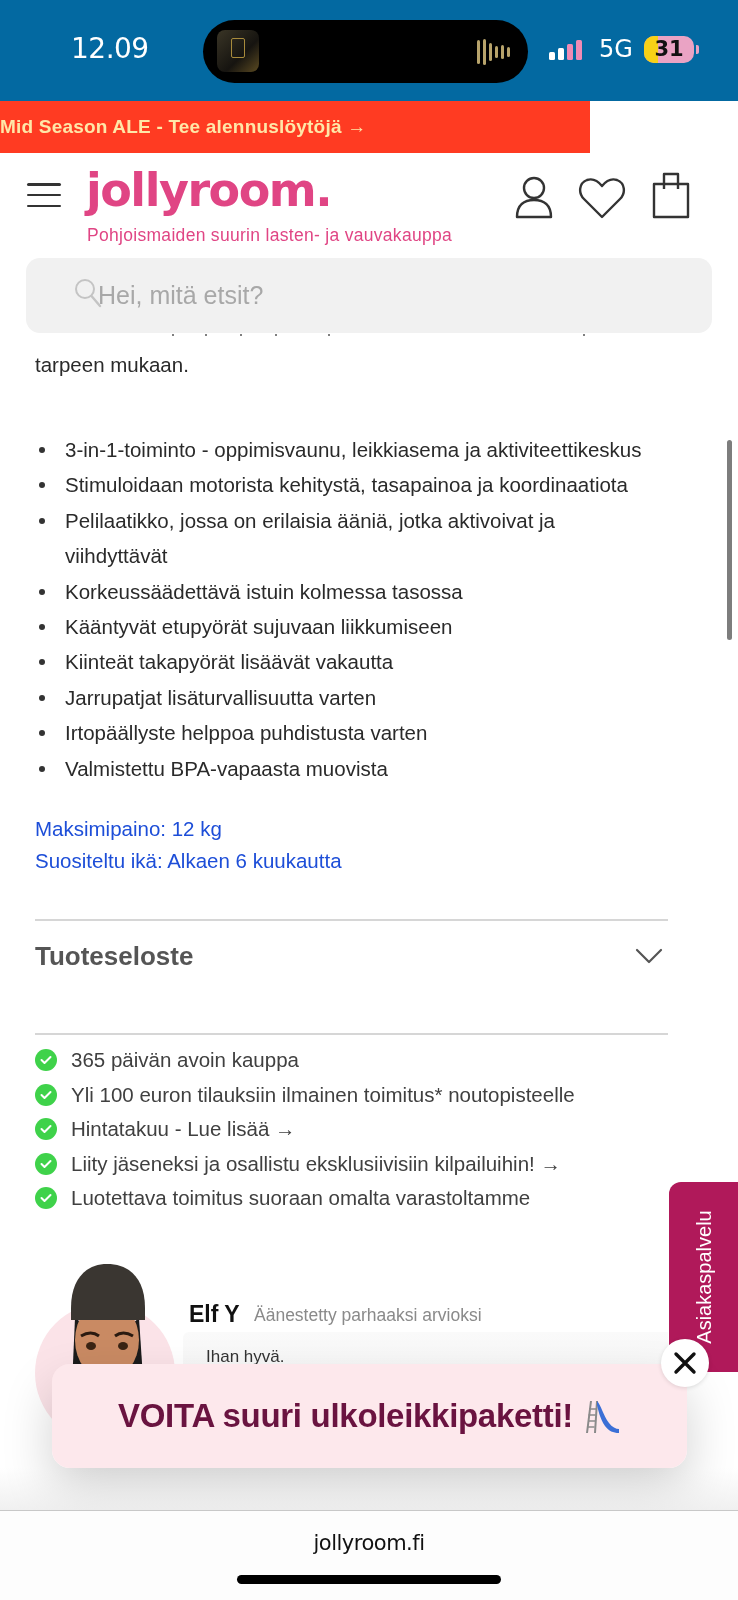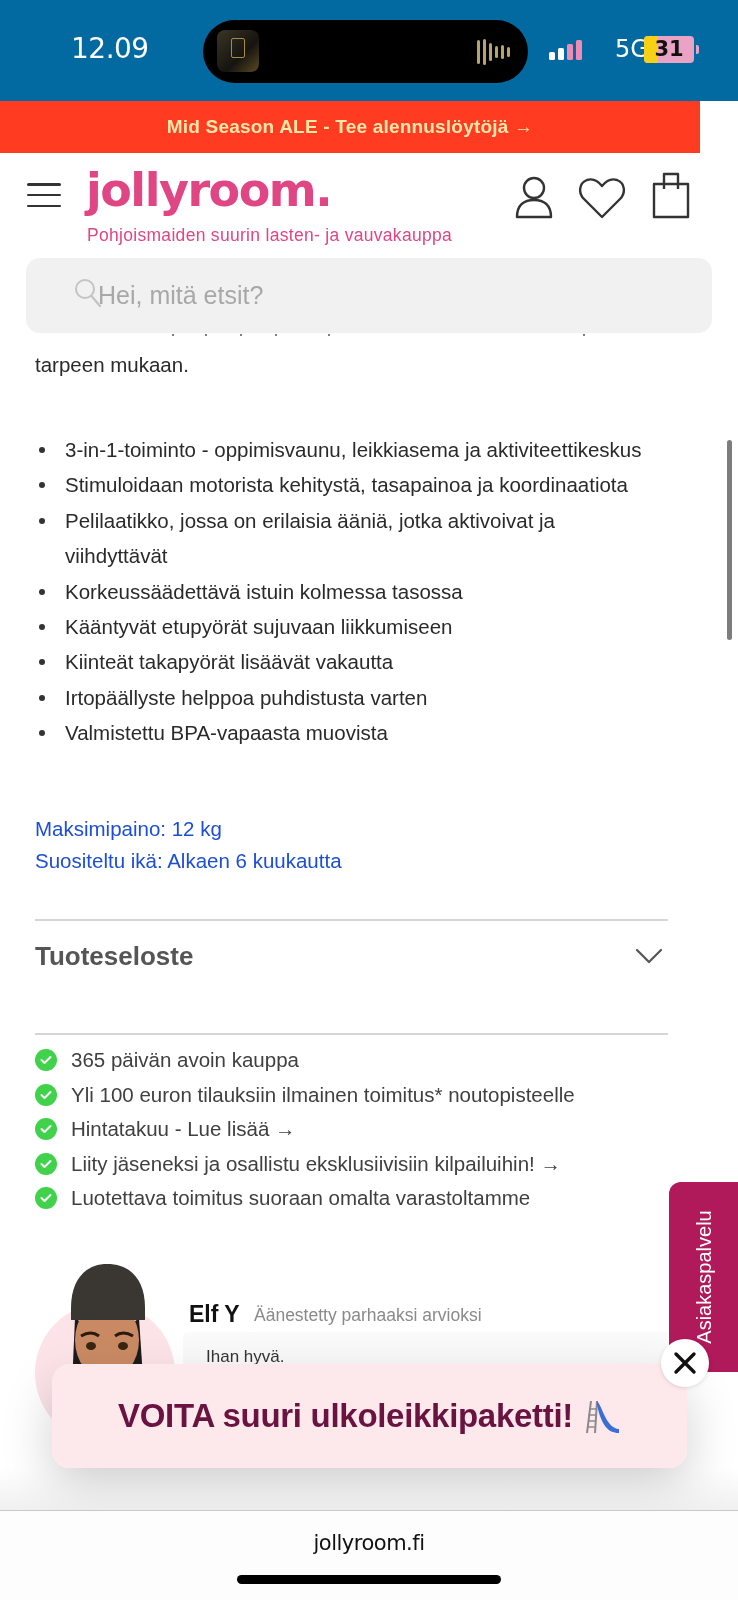--- a/index.html
+++ b/index.html
@@ -9,28 +9,28 @@
   
   .status-bar { position: absolute; top: 0; left: 0; width: 738px; height: 101px; background: #0369a1; }
   .status-time { position: absolute; left: 71px; top: 32px; font-size: 28px; color: #fff; font-family: "DejaVu Sans", sans-serif; letter-spacing: -0.5px; }
   .dynamic-island { position: absolute; left: 203px; top: 20px; width: 325px; height: 63px; background: #000; border-radius: 32px; }
   .island-thumb { position: absolute; left: 14px; top: 10px; width: 42px; height: 42px; border-radius: 8px; background: linear-gradient(135deg,#3a3526,#161410 60%,#5b4a21); }
   .island-thumb::after { content:""; position:absolute; left:14px; top:8px; width:12px; height:18px; border:1px solid #a88b3c; border-radius:2px; }
   .island-wave { position: absolute; right: 18px; top: 19px; display: flex; gap: 3px; align-items: center; height: 26px; }
   .island-wave span { display: block; width: 3px; background: #b7a36b; border-radius: 2px; }
   .signal { position: absolute; left: 549px; top: 40px; display: flex; gap: 3px; align-items: flex-end; height: 20px; }
   .signal span { width: 6px; border-radius: 1.5px; }
-  .net-label { position: absolute; left: 599px; top: 35px; font-size: 24px; color: #fff; font-family: "DejaVu Sans", sans-serif; margin-left: 16px; }
-  .battery { position: absolute; left: 644px; top: 36px; width: 50px; height: 27px; border-radius: 4px; background: #eaa3c4; overflow: hidden; }
+  .net-label { position: absolute; left: 599px; top: 35px; font-size: 24px; color: #fff; font-family: "DejaVu Sans", sans-serif; }
+  .battery { position: absolute; left: 644px; top: 36px; width: 50px; height: 27px; border-radius: 10px; background: #eaa3c4; overflow: hidden; }
   .battery-fill { position: absolute; left: 0; top: 0; height: 100%; width: 14px; background: #f8d117; }
   .battery-text { position: absolute; left: 0; top: 0; width: 100%; text-align: center; font-weight: bold; font-size: 21px; line-height: 27px; color: #111; font-family: "DejaVu Sans", sans-serif; }
   .battery-tip { position: absolute; left: 696px; top: 45px; width: 3px; height: 9px; background: #eaa3c4; border-radius: 0 2px 2px 0; }
 
   
-  .promo-banner { position: absolute; top: 101px; left: 0; width: 700px; height: 52px; background: #ff3b22; display: flex; align-items: center; justify-content: center; }
+  .promo-banner { position: absolute; top: 101px; left: 0; width: 590px; height: 52px; background: #ff3b22; display: flex; align-items: center; justify-content: flex-start; }
   .promo-banner span { color: #ffe7a8; font-size: 19px; font-weight: bold; letter-spacing: 0.2px; }
 
   
   .header { position: absolute; top: 153px; left: 0; width: 738px; height: 100px; background: #fff; }
   .hamburger { position: absolute; left: 27px; top: 30px; width: 34px; height: 24px; display: flex; flex-direction: column; justify-content: space-between; }
   .hamburger span { display: block; height: 2.5px; background: #333; border-radius: 2px; }
   .logo { position: absolute; left: 86px; top: 10px; font-size: 46px; font-weight: bold; color: #e04584; letter-spacing: -1.5px; font-family: "DejaVu Sans", sans-serif; }
   .tagline { position: absolute; left: 87px; top: 72px; font-size: 17.5px; color: #e04584; letter-spacing: 0.3px; }
   .hdr-icon { position: absolute; top: 22px; }
 
@@ -162,20 +162,21 @@
   </div>
   <div class="para-tail">tarpeen mukaan.</div>
 
   <ul class="feature-list">
     <li>3-in-1-toiminto - oppimisvaunu, leikkiasema ja aktiviteettikeskus</li>
     <li>Stimuloidaan motorista kehitystä, tasapainoa ja koordinaatiota</li>
     <li style="width:560px">Pelilaatikko, jossa on erilaisia ääniä, jotka aktivoivat ja viihdyttävät</li>
     <li>Korkeussäädettävä istuin kolmessa tasossa</li>
     <li>Kääntyvät etupyörät sujuvaan liikkumiseen</li>
     <li>Kiinteät takapyörät lisäävät vakautta</li>
+    <li>Jarrupatjat lisäturvallisuutta varten</li>
     <li>Irtopäällyste helppoa puhdistusta varten</li>
     <li>Valmistettu BPA-vapaasta muovista</li>
   </ul>
 
   <div class="spec" style="top:484px">Maksimipaino: 12 kg</div>
   <div class="spec" style="top:516px">Suositeltu ikä: Alkaen 6 kuukautta</div>
 
   <div class="divider" style="top:586px"></div>
   <div class="accordion">
     <span class="accordion-title">Tuoteseloste</span>

